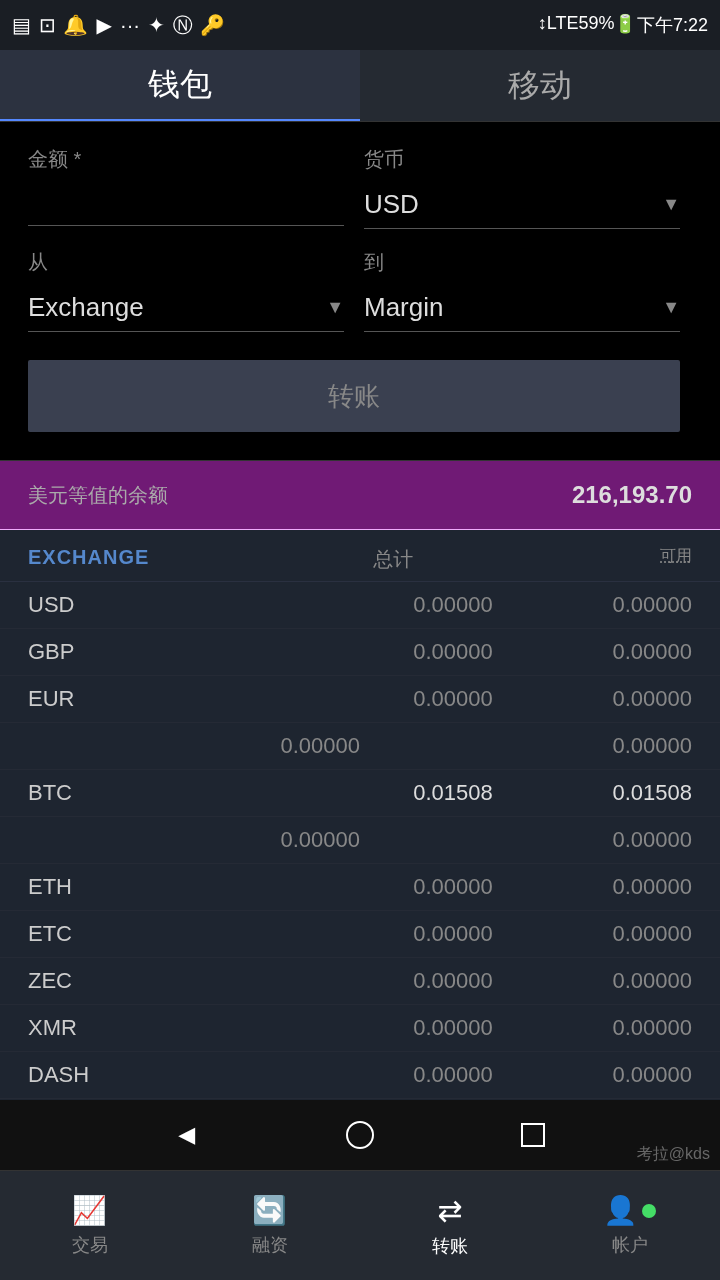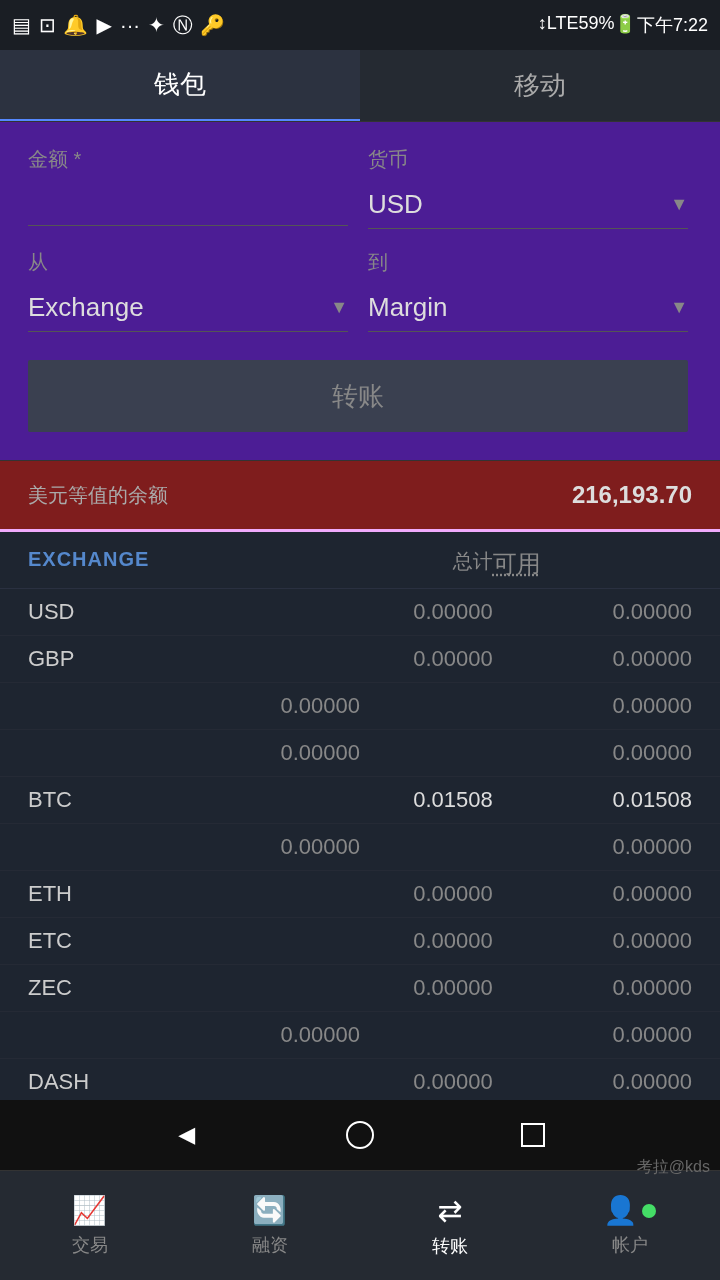--- a/index.html
+++ b/index.html
@@ -33,36 +33,36 @@
       width: 720px;
       height: 72px;
       display: flex;
       border-bottom: 1px solid #333;
     }
     .tab-item {
       flex: 1;
       display: flex;
       align-items: center;
       justify-content: center;
-      font-size: 26px;
+      font-size: 32px;
       color: #aaa;
       cursor: pointer;
       background: #252a32;
       font-family: Liberation Mono, monospace;
     }
     .tab-item.active {
       color: #fff;
       background: #2c3240;
       border-bottom: 2px solid #5588ff;
     }
 
     
     .form-section {
-      background: #4c1d95;
-      padding: 24px 32px 28px 28px;
+      background: #000000;
+      padding: 24px 40px 28px 28px;
     }
 
     .form-row {
       display: flex;
       gap: 20px;
       margin-bottom: 20px;
     }
 
     .form-group {
       flex: 1;
@@ -113,27 +113,27 @@
       border: none;
       color: #888;
       font-size: 26px;
       cursor: pointer;
       margin-top: 8px;
       border-radius: 2px;
     }
 
     
     .balance-section {
-      background: #7f1d1d;
+      background: #701a75;
       padding: 20px 28px;
       display: flex;
       justify-content: space-between;
       align-items: center;
       border-top: 1px solid #333;
-      border-bottom: 3px solid #f0abfc;
+      border-bottom: 1px solid #f0abfc;
     }
     .balance-label { font-size: 20px; color: #aaa; }
     .balance-value { font-size: 24px; color: #ddd; font-weight: bold; }
 
     
     .exchange-section {
       background: #1e2530;
       padding: 0 0 20px 0;
     }
 
@@ -145,27 +145,28 @@
     .exchange-header .col-name {
       flex: 2;
       font-size: 20px;
       color: #5588cc;
       font-weight: bold;
       letter-spacing: 1px;
       text-transform: uppercase;
     }
     .exchange-header .col-total {
       flex: 1.5;
-      text-align: right;
+      text-align: center;
       font-size: 20px;
       color: #888;
     }
     .exchange-header .col-available {
       flex: 1.5;
-      font-size: 24px;
+      text-align: right;
+      font-size: 16px;
       color: #888;
       text-decoration: underline dotted;
     }
 
     .exchange-row {
       display: flex;
       padding: 10px 28px;
       border-bottom: 1px solid #252a35;
     }
     .exchange-row .col-name {
@@ -242,21 +243,21 @@
       border: 2px solid #fff;
       border-radius: 50%;
     }
     .sys-btn-square {
       width: 24px; height: 24px;
       border: 2px solid #fff;
     }
 
     .watermark {
       position: fixed;
-      bottom: 102px;
+      bottom: 115px;
       right: 10px;
       font-size: 16px;
       color: #666;
     }
   </style>
 </head>
 <body>
 
 <div class="status-bar">
   <div class="status-left">
@@ -341,20 +342,21 @@
         <span class="col-name">USD</span>
         <span class="col-total zero">0.00000</span>
         <span class="col-available zero">0.00000</span>
       </div>
       <div class="exchange-row">
         <span class="col-name">GBP</span>
         <span class="col-total zero">0.00000</span>
         <span class="col-available zero">0.00000</span>
       </div>
       <div class="exchange-row">
+        <span class="col-name">EUR</span>
         <span class="col-total zero">0.00000</span>
         <span class="col-available zero">0.00000</span>
       </div>
       <div class="exchange-row">
         <span class="col-total zero">0.00000</span>
         <span class="col-available zero">0.00000</span>
       </div>
       <div class="exchange-row">
         <span class="col-name">BTC</span>
         <span class="col-total nonzero">0.01508</span>
@@ -373,20 +375,21 @@
         <span class="col-name">ETC</span>
         <span class="col-total zero">0.00000</span>
         <span class="col-available zero">0.00000</span>
       </div>
       <div class="exchange-row">
         <span class="col-name">ZEC</span>
         <span class="col-total zero">0.00000</span>
         <span class="col-available zero">0.00000</span>
       </div>
       <div class="exchange-row">
+        <span class="col-name">XMR</span>
         <span class="col-total zero">0.00000</span>
         <span class="col-available zero">0.00000</span>
       </div>
       <div class="exchange-row">
         <span class="col-name">DASH</span>
         <span class="col-total zero">0.00000</span>
         <span class="col-available zero">0.00000</span>
       </div>
       <div class="exchange-row">
         <span class="col-name">XRP</span>

